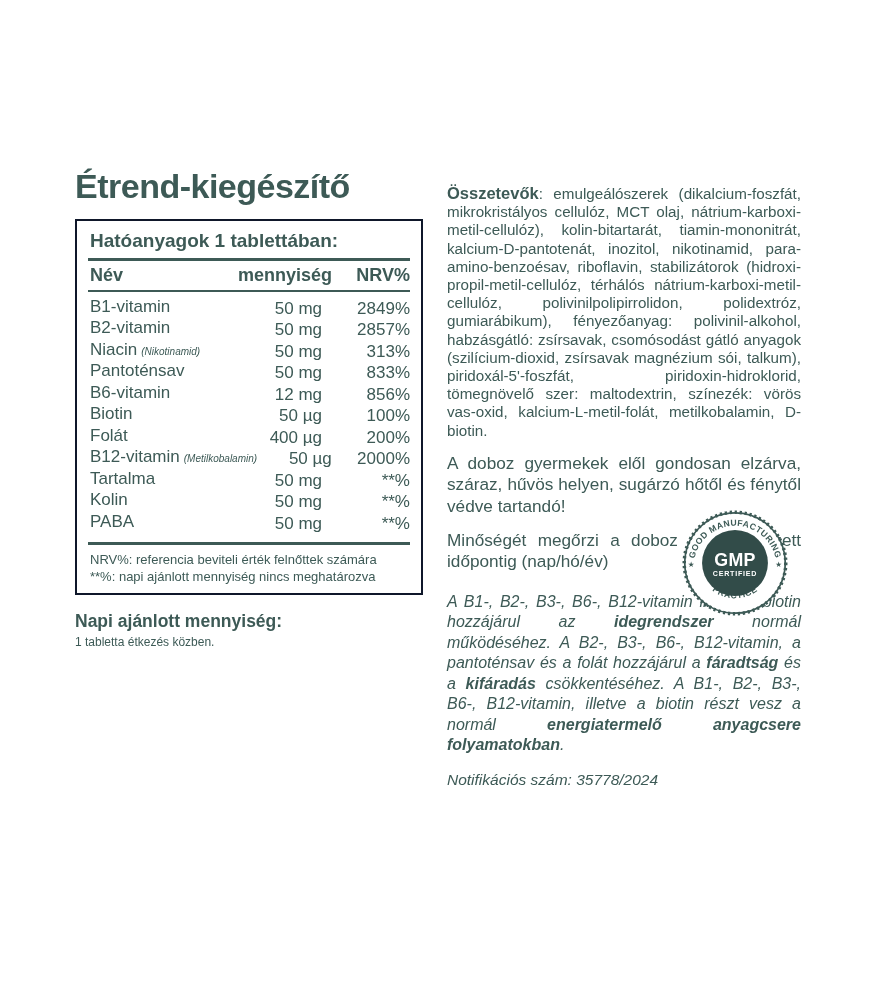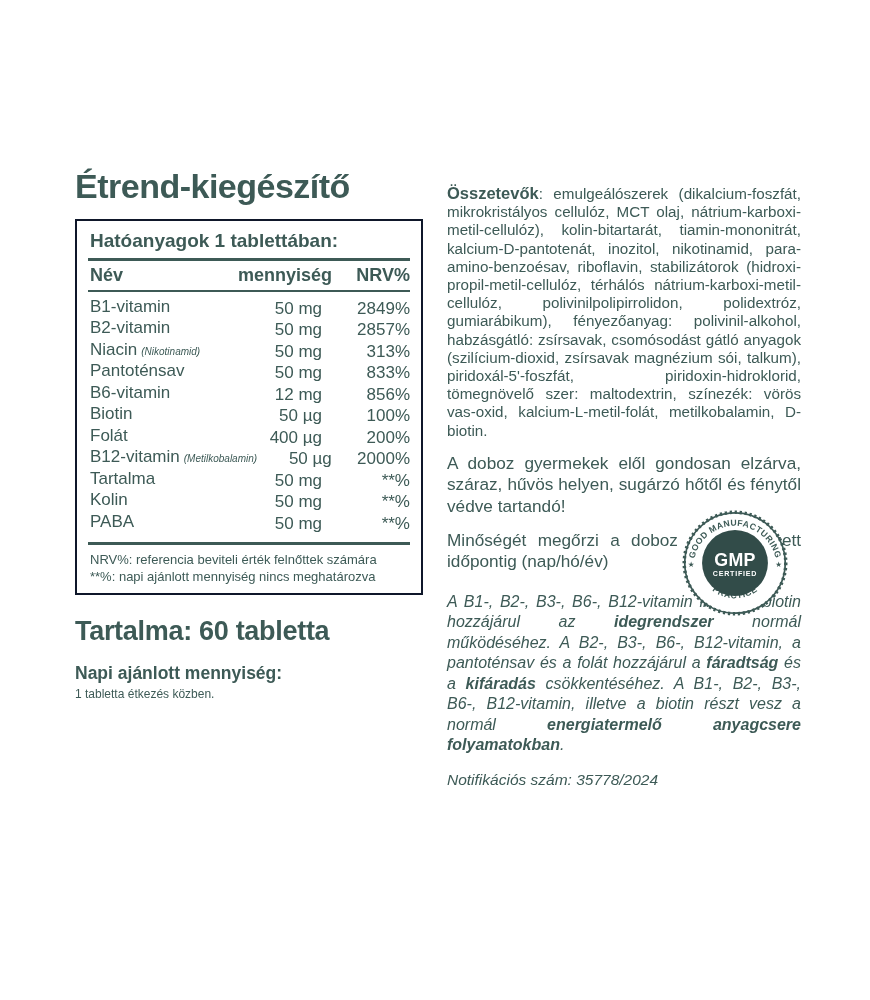--- a/index.html
+++ b/index.html
@@ -135,21 +135,20 @@
 
       <hr class="foot-rule">
       <div>
 
           <div class="footnote">NRV%: referencia beviteli érték felnőttek számára</div>
 
           <div class="footnote">**%: napi ajánlott mennyiség nincs meghatározva</div>
         </div>
     </div>
 
-    <div class="contents-line">Tartalma: 60 tabletta</div>
     <div class="daily-head">Napi ajánlott mennyiség:</div>
     <div class="daily-text">1 tabletta étkezés közben.</div>
   </div>
 
   <div class="col-right">
 
     <p class="ingredients"><b>Összetevők</b><span>: emulgeálószerek (dikalcium-foszfát, mikrokristályos cellulóz, MCT olaj, nátrium-karboxi-metil-cellulóz), kolin-bitartarát, tiamin-mononitrát, kalcium-D-pantotenát, inozitol, nikotinamid, para-amino-benzoésav, riboflavin, stabilizátorok (hidroxi-propil-metil-cellulóz, térhálós nátrium-karboxi-metil-cellulóz, polivinilpolipirrolidon, polidextróz, gumiarábikum), fényezőanyag: polivinil-alkohol, habzásgátló: zsírsavak, csomósodást gátló anyagok (szilícium-dioxid, zsírsavak magnézium sói, talkum), piridoxál-5'-foszfát, piridoxin-hidroklorid, tömegnövelő szer: maltodextrin, színezék: vörös vas-oxid, kalcium-L-metil-folát, metilkobalamin, D-biotin.</span></p>
 
     <p class="storage">A doboz gyermekek elől gondosan elzárva, száraz, hűvös helyen, sugárzó hőtől és fénytől védve tartandó!</p>
 

